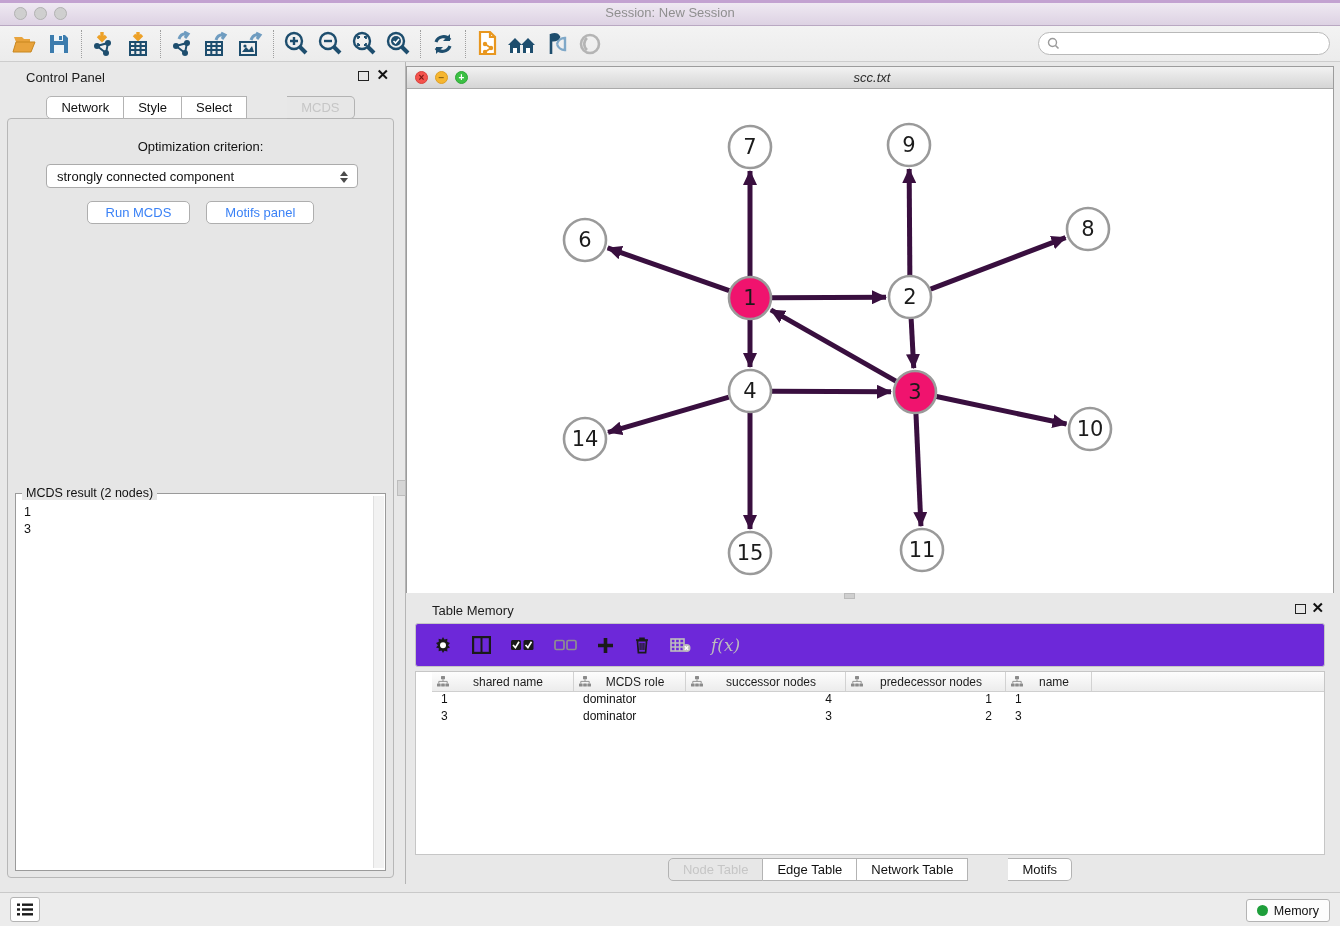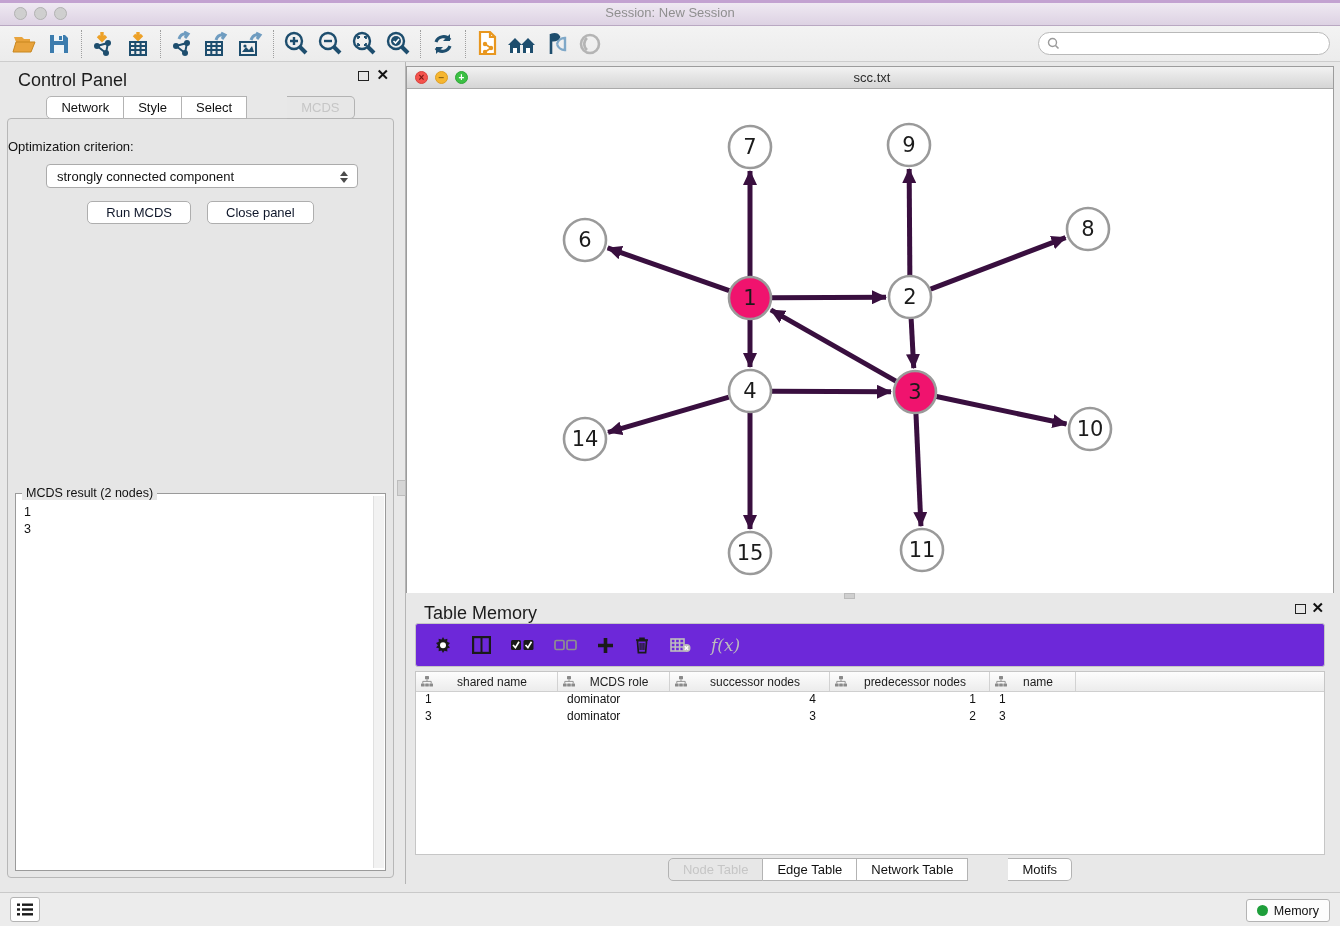--- a/index.html
+++ b/index.html
@@ -22,84 +22,84 @@
   .tb-btn { width:34px; height:30px; display:flex; align-items:center; justify-content:center; }
   .tb-sep { width:1px; height:28px; border-left:1px dotted #9f9f9f; margin:0 5px; }
   .search-wrap { position:absolute; right:10px; top:6px; width:292px; height:23px;
     background:#fff; border:1px solid #b9b9b9; border-radius:12px;
     display:flex; align-items:center; padding-left:8px; }
   .search-wrap input { border:none; outline:none; flex:1; font-size:12px; background:transparent; height:100%; }
 
   
   .control-panel { position:absolute; left:0; top:62px; width:401px; height:822px; background:#e8e8e8; }
   .panel-hdr { position:relative; height:30px; }
-  .panel-hdr .panel-title { position:absolute; left:18px; top:8px; font-size:18px; color:#1c1c1c; }
+  .panel-hdr .panel-title { position:absolute; left:26px; top:8px; font-size:13px; color:#1c1c1c; }
   .win-float { position:absolute; top:9px; width:11px; height:10px; border:1.6px solid #222; background:transparent; }
   .win-close { position:absolute; top:4px; font-size:15px; font-weight:bold; color:#111; line-height:18px; }
   .cp-float { right:32px; } .cp-close { right:12px; }
 
   .tabs-row { position:absolute; left:0; width:100%; display:flex; justify-content:center; z-index:2; }
   .cp-tabs { top:34px; }
   .tab { height:23px; line-height:21px; padding:0 14px; font-size:13px; color:#111;
     background:#fff; border:1px solid #b3b3b3; border-left:none; }
   .tab:first-child { border-left:1px solid #b3b3b3; border-radius:5px 0 0 5px; }
   .tab:last-child { border-radius:0 5px 5px 0;margin-left:40px; }
   .tab.selected { background:#e7e7e7; color:#c6c6c6; }
 
   .cp-body { position:absolute; left:7px; top:56px; width:387px; height:760px;
     background:#e6e6e6; border:1px solid #b7b7b7; border-radius:4px; }
-  .opt-label { position:absolute; left:0; width:100%; top:20px; font-size:13px; color:#111; }
+  .opt-label { position:absolute; left:0; width:100%; top:20px; text-align:center; font-size:13px; color:#111; }
   .opt-select { position:absolute; left:38px; top:45px; width:312px; height:24px; background:#fff;
     border:1px solid #ababab; border-radius:4px; display:flex; align-items:center;
     font-size:13px; color:#111; padding-left:10px; }
   .stepper { position:absolute; right:6px; top:3px; width:14px; height:17px;
     display:flex; flex-direction:column; align-items:center; justify-content:center; gap:2px; }
   .arr-up { width:0; height:0; border-left:4px solid transparent; border-right:4px solid transparent; border-bottom:5px solid #4c4c4c; }
   .arr-dn { width:0; height:0; border-left:4px solid transparent; border-right:4px solid transparent; border-top:5px solid #4c4c4c; }
   .btn-row { position:absolute; left:0; top:82px; width:100%; display:flex; justify-content:center; gap:16px; }
   .mac-btn { height:23px; padding:0 18px; background:#fff; border:1px solid #aeaeae; border-radius:5px;
-    font-size:13px; color:#0f172a; line-height:21px; }
+    font-size:13px; color:#3b82f6; line-height:21px; }
 
   .result-fs { position:absolute; left:7px; top:374px; width:371px; height:378px;
     border:1px solid #9a9a9a; background:#fff; }
   .result-legend { position:absolute; left:6px; top:-8px; background:#e6e6e6; padding:0 4px;
     font-size:12.5px; color:#111; }
   .result-body { position:absolute; left:1px; top:4px; right:12px; bottom:1px;
     font-size:12.5px; color:#111; padding:6px 0 0 7px; line-height:17px; white-space:pre-line; }
   .result-scroll { position:absolute; top:2px; right:1px; width:11px; bottom:2px; background:#f2f2f2; border-left:1px solid #e0e0e0; }
 
   
   .v-split { position:absolute; left:401px; top:62px; width:5px; height:822px; background:#e8e8e8; border-right:1px solid #b5b5b5; }
   .v-grip { position:absolute; left:-4px; top:418px; width:9px; height:16px; background:#d6d6d6; border:1px solid #bdbdbd; }
 
   
   .net-window { position:absolute; left:406px; top:66px; width:928px; height:527px;
     border:1px solid #9c9c9c; background:#fff; }
   .net-titlebar { position:absolute; left:0; top:0; width:100%; height:22px;
     background:linear-gradient(#f2f2f2,#d5d5d5); border-bottom:1px solid #aaa; }
-  .net-title { position:absolute; left:4px; right:0; top:3px; text-align:center; font-size:13px; color:#2b2b2b; }
+  .net-title { position:absolute; left:4px; right:0; top:3px; text-align:center; font-size:13px; color:#2b2b2b;font-style:italic; }
   .traffic { position:absolute; top:4px; width:13px; height:13px; border-radius:50%;
     display:flex; align-items:center; justify-content:center; font-size:10px; font-weight:bold; line-height:1; }
   .t-red { left:8px; background:#f4534d; border:1px solid #d8423d; color:#7e1714; }
   .t-yellow { left:28px; background:#f6b62f; border:1px solid #dd9f26; color:#8a6413; }
   .t-green { left:48px; background:#3bc043; border:1px solid #2fa637; color:#ffffff; }
   .net-canvas { position:absolute; left:0; top:22px; width:926px; height:504px; background:#fff; }
   .h-grip { position:absolute; left:437px; bottom:-7px; width:11px; height:6px; background:#cfcfcf; border:1px solid #bbb; }
 
   
   .table-panel { position:absolute; left:406px; top:595px; width:928px; height:290px; }
   .tp-float { right:28px; } .tp-close { right:10px; }
   .tp-toolbar { position:absolute; left:9px; top:28px; width:910px; height:44px;
     background:#6d28d9; border:1px solid #c6c6c6; border-radius:3px;
     display:flex; align-items:center; gap:20px; padding-left:18px; }
   .tp-icon { display:flex; align-items:center; justify-content:center; }
   .fx { font-family:"DejaVu Serif", serif; font-style:italic; font-size:17px; color:#bdbdbd; }
 
   .tp-table { position:absolute; left:9px; top:76px; width:910px; height:184px;
-    background:#fff; border:1px solid #c6c6c6; }
+    background:#fff; border:1px solid #c6c6c6;padding-left:16px; }
   .thead { display:flex; height:20px; border-bottom:1px solid #cfcfcf; background:linear-gradient(#fdfdfd,#ececec); }
   .th { display:flex; align-items:center; border-right:1px solid #d2d2d2; font-size:12px; color:#1d1d1d; position:relative; }
   .th .tree-ic { margin-left:5px; }
   .th .th-label { flex:1; text-align:center; padding-right:6px; }
   .trow { display:flex; height:16.5px; font-size:12px; color:#111; }
   .td { overflow:hidden; white-space:nowrap; }
   .al { text-align:left; padding-left:9px; } .ar { text-align:right; padding-right:14px; }
 
   .tp-tabs { bottom:4px; }
   .tabs-row.tp-tabs { position:absolute; }
@@ -316,21 +316,21 @@
     <div class="opt-label">Optimization criterion:</div>
     <div class="opt-select">
       <span>strongly connected component</span>
       <span class="stepper">
           <span class="arr-up"></span>
           <span class="arr-dn"></span>
         </span>
     </div>
     <div class="btn-row">
       <button class="mac-btn">Run MCDS</button>
-      <button class="mac-btn">Close panel</button>
+      <button class="mac-btn">Motifs panel</button>
     </div>
     <div class="result-fs">
       <span class="result-legend">MCDS result (2 nodes)</span>
       <div class="result-body">1
 3</div>
       <div class="result-scroll"></div>
     </div>
   </div>
 </div>
 

